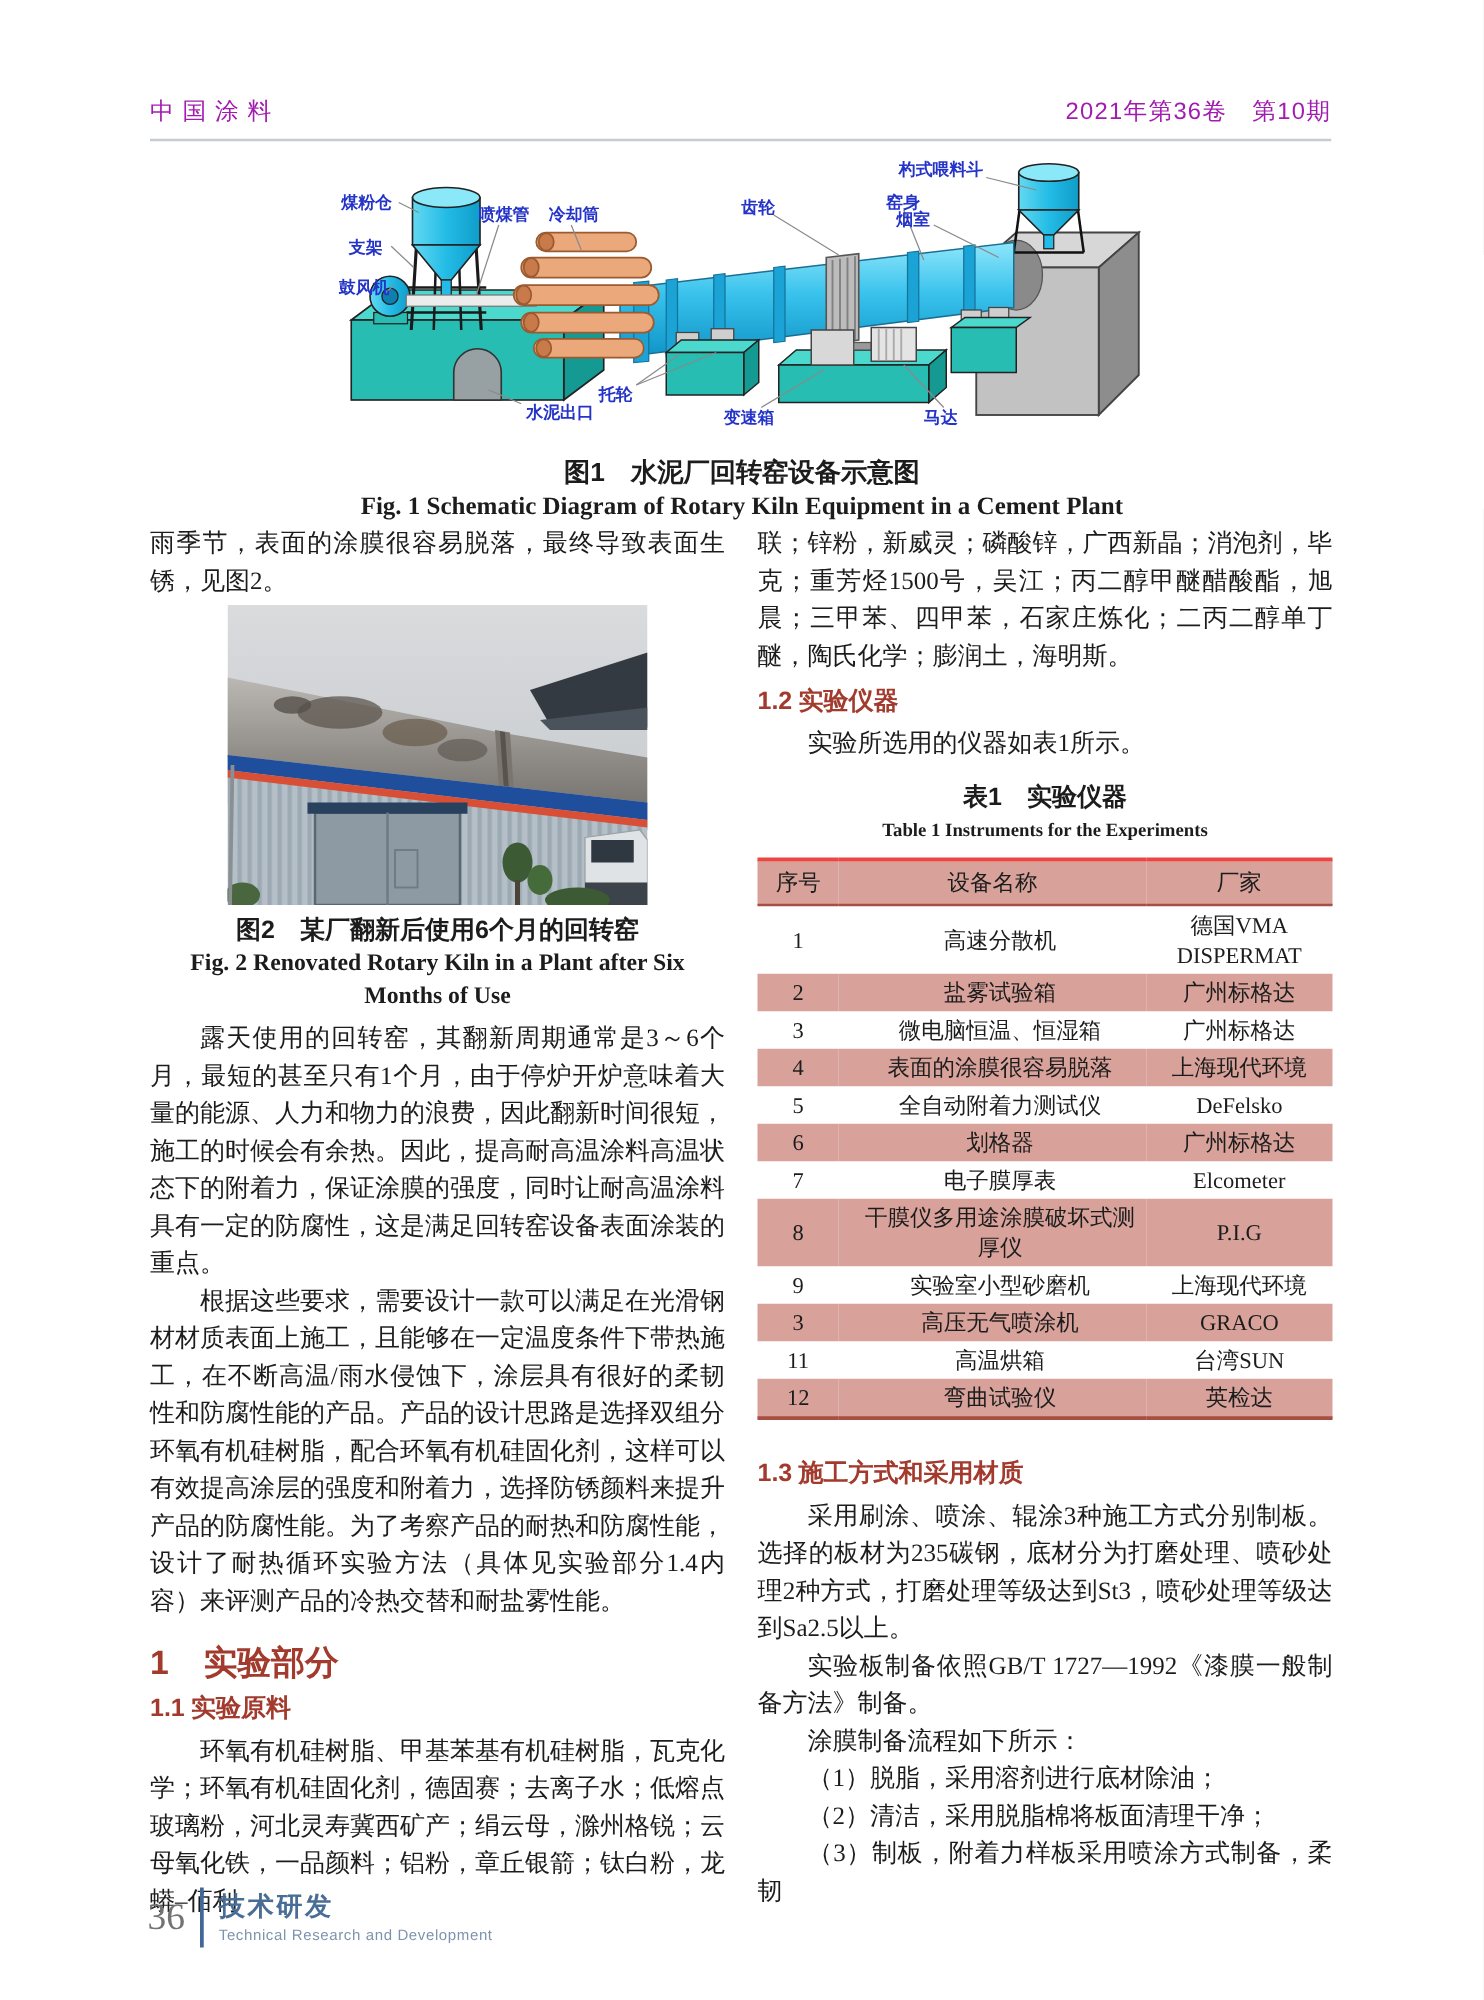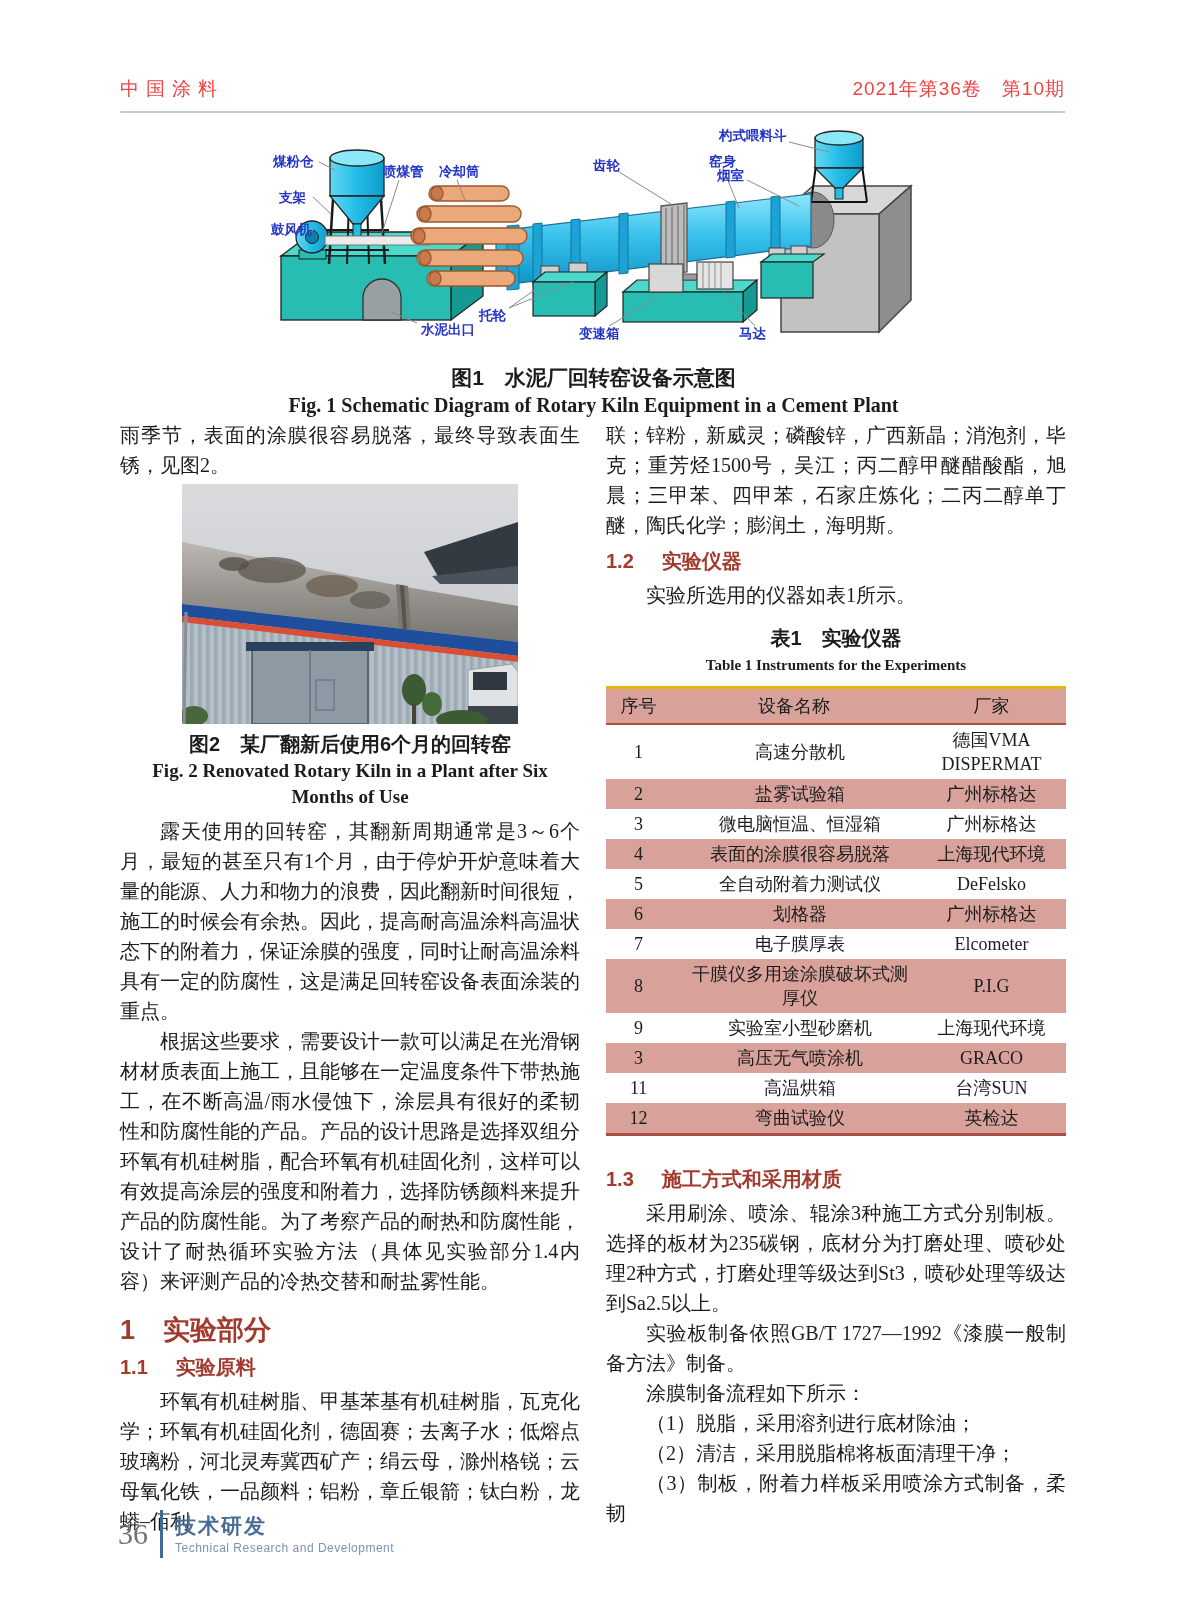--- a/index.html
+++ b/index.html
@@ -1,21 +1,21 @@
 <!DOCTYPE html>
 <html><head>
 <meta charset="utf-8">
 <style>
   html,body{margin:0;padding:0;background:#e9e9e9;}
   .page{position:relative;width:1187px;height:1600px;background:#ffffff;margin:0 auto;
         font-family:"Liberation Serif","DejaVu Serif",serif;color:#1c1c1c;overflow:hidden;}
   
   .page-header{position:absolute;top:76px;left:120px;right:122px;display:flex;
         justify-content:space-between;align-items:flex-end;padding-bottom:9px;
-        border-bottom:2px solid #c6cbd2;color:#ef4444;font-size:19px;
+        border-bottom:2px solid #c6cbd2;color:#a21caf;font-size:19px;
         font-family:"Liberation Sans",sans-serif;}
   .journal-name{letter-spacing:7px;}
   .issue-info{letter-spacing:1px;}
   
   .fig1-wrap{position:absolute;top:124px;left:0;width:100%;text-align:center;}
   .fig1-wrap svg{display:block;margin:0 auto;}
   .cap-zh{font-size:21px;font-weight:bold;margin-top:8px;font-family:"Liberation Sans",sans-serif;}
   .cap-en{font-size:20px;font-weight:bold;margin-top:2px;}
   
   .columns{position:absolute;top:420px;left:120px;width:946px;display:flex;gap:26px;}
@@ -25,27 +25,27 @@
   p.noind{text-indent:0;}
   
   .fig2-wrap{text-align:center;margin:4px 0 6px;}
   .fig2-wrap svg{display:block;margin:0 auto;border:0;}
   .cap2-zh{font-size:20px;font-weight:bold;margin-top:6px;line-height:28px;font-family:"Liberation Sans",sans-serif;}
   .cap2-en{font-size:19px;font-weight:bold;line-height:26px;}
   
   .sec-h1{color:#a23b2d;font-family:"Liberation Sans",sans-serif;font-weight:bold;
         font-size:27px;line-height:32px;margin:18px 0 8px;display:flex;gap:28px;text-align:left;}
   .sec-h2{color:#a23b2d;font-family:"Liberation Sans",sans-serif;font-weight:bold;
-        font-size:20px;line-height:26px;margin:8px 0 6px;display:flex;gap:28px;text-align:left;}
+        font-size:20px;line-height:26px;margin:8px 0 6px;display:flex;gap:5px;text-align:left;}
   .sec-h2.mt{margin-top:30px;}
   
   .tbl-title-zh{text-align:center;font-weight:bold;font-size:20px;margin-top:14px;line-height:28px;font-family:"Liberation Sans",sans-serif;}
   .tbl-title-en{text-align:center;font-weight:bold;font-size:15px;line-height:26px;margin-bottom:8px;}
   table.instruments{width:100%;border-collapse:collapse;font-size:18px;line-height:24px;
-        border-top:3px solid #eab308;border-bottom:3px solid #a84f43;}
+        border-top:3px solid #ef4444;border-bottom:3px solid #a84f43;}
   table.instruments thead tr{background:#d8a29b;}
   table.instruments th{font-weight:normal;padding:5px 4px;border-bottom:2px solid #a84f43;text-align:center;}
   table.instruments td{padding:3px 4px;text-align:center;vertical-align:middle;}
   table.instruments td.c1{text-align:center;padding-left:16px;}
   table.instruments tr.shaded{background:#d8a29b;}
   table.instruments .w0{width:58px;} .w1{width:230px;} .w2{width:142px;}
   
   .page-footer{position:absolute;left:118px;bottom:42px;display:flex;align-items:center;gap:12px;
         font-family:"Liberation Sans",sans-serif;}
   .page-num{font-size:30px;color:#737373;font-family:"Liberation Serif",serif;}

